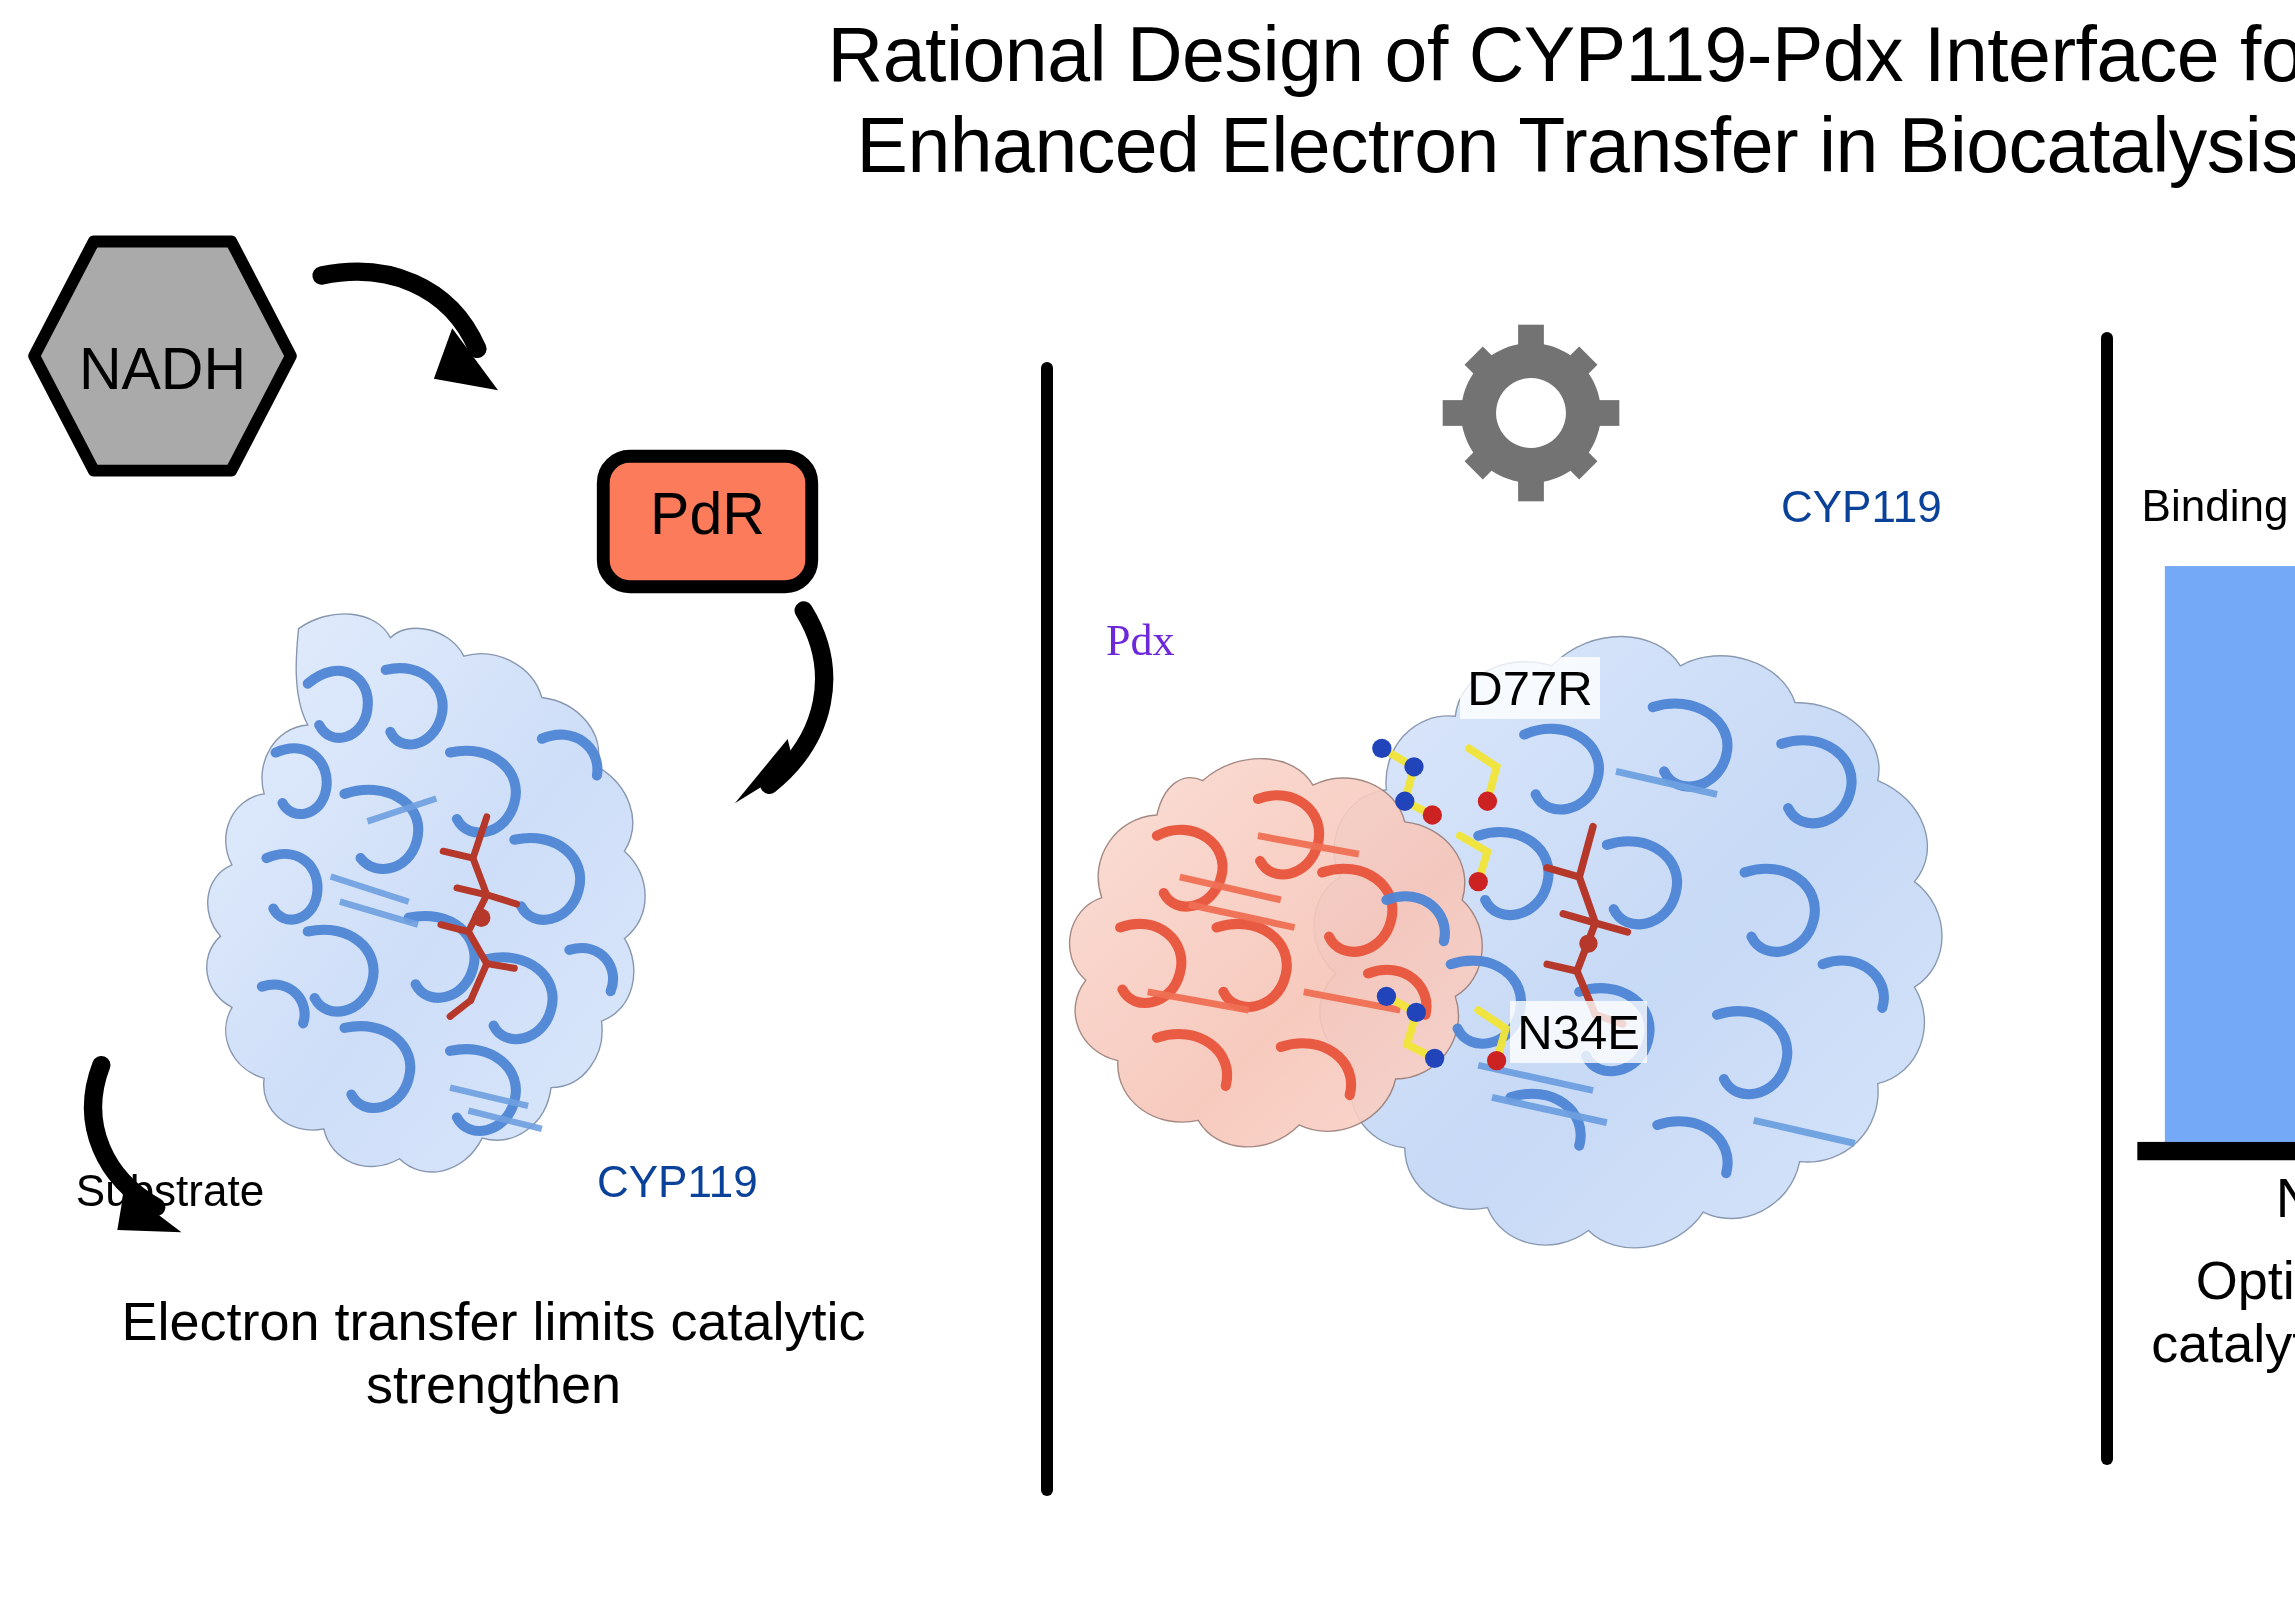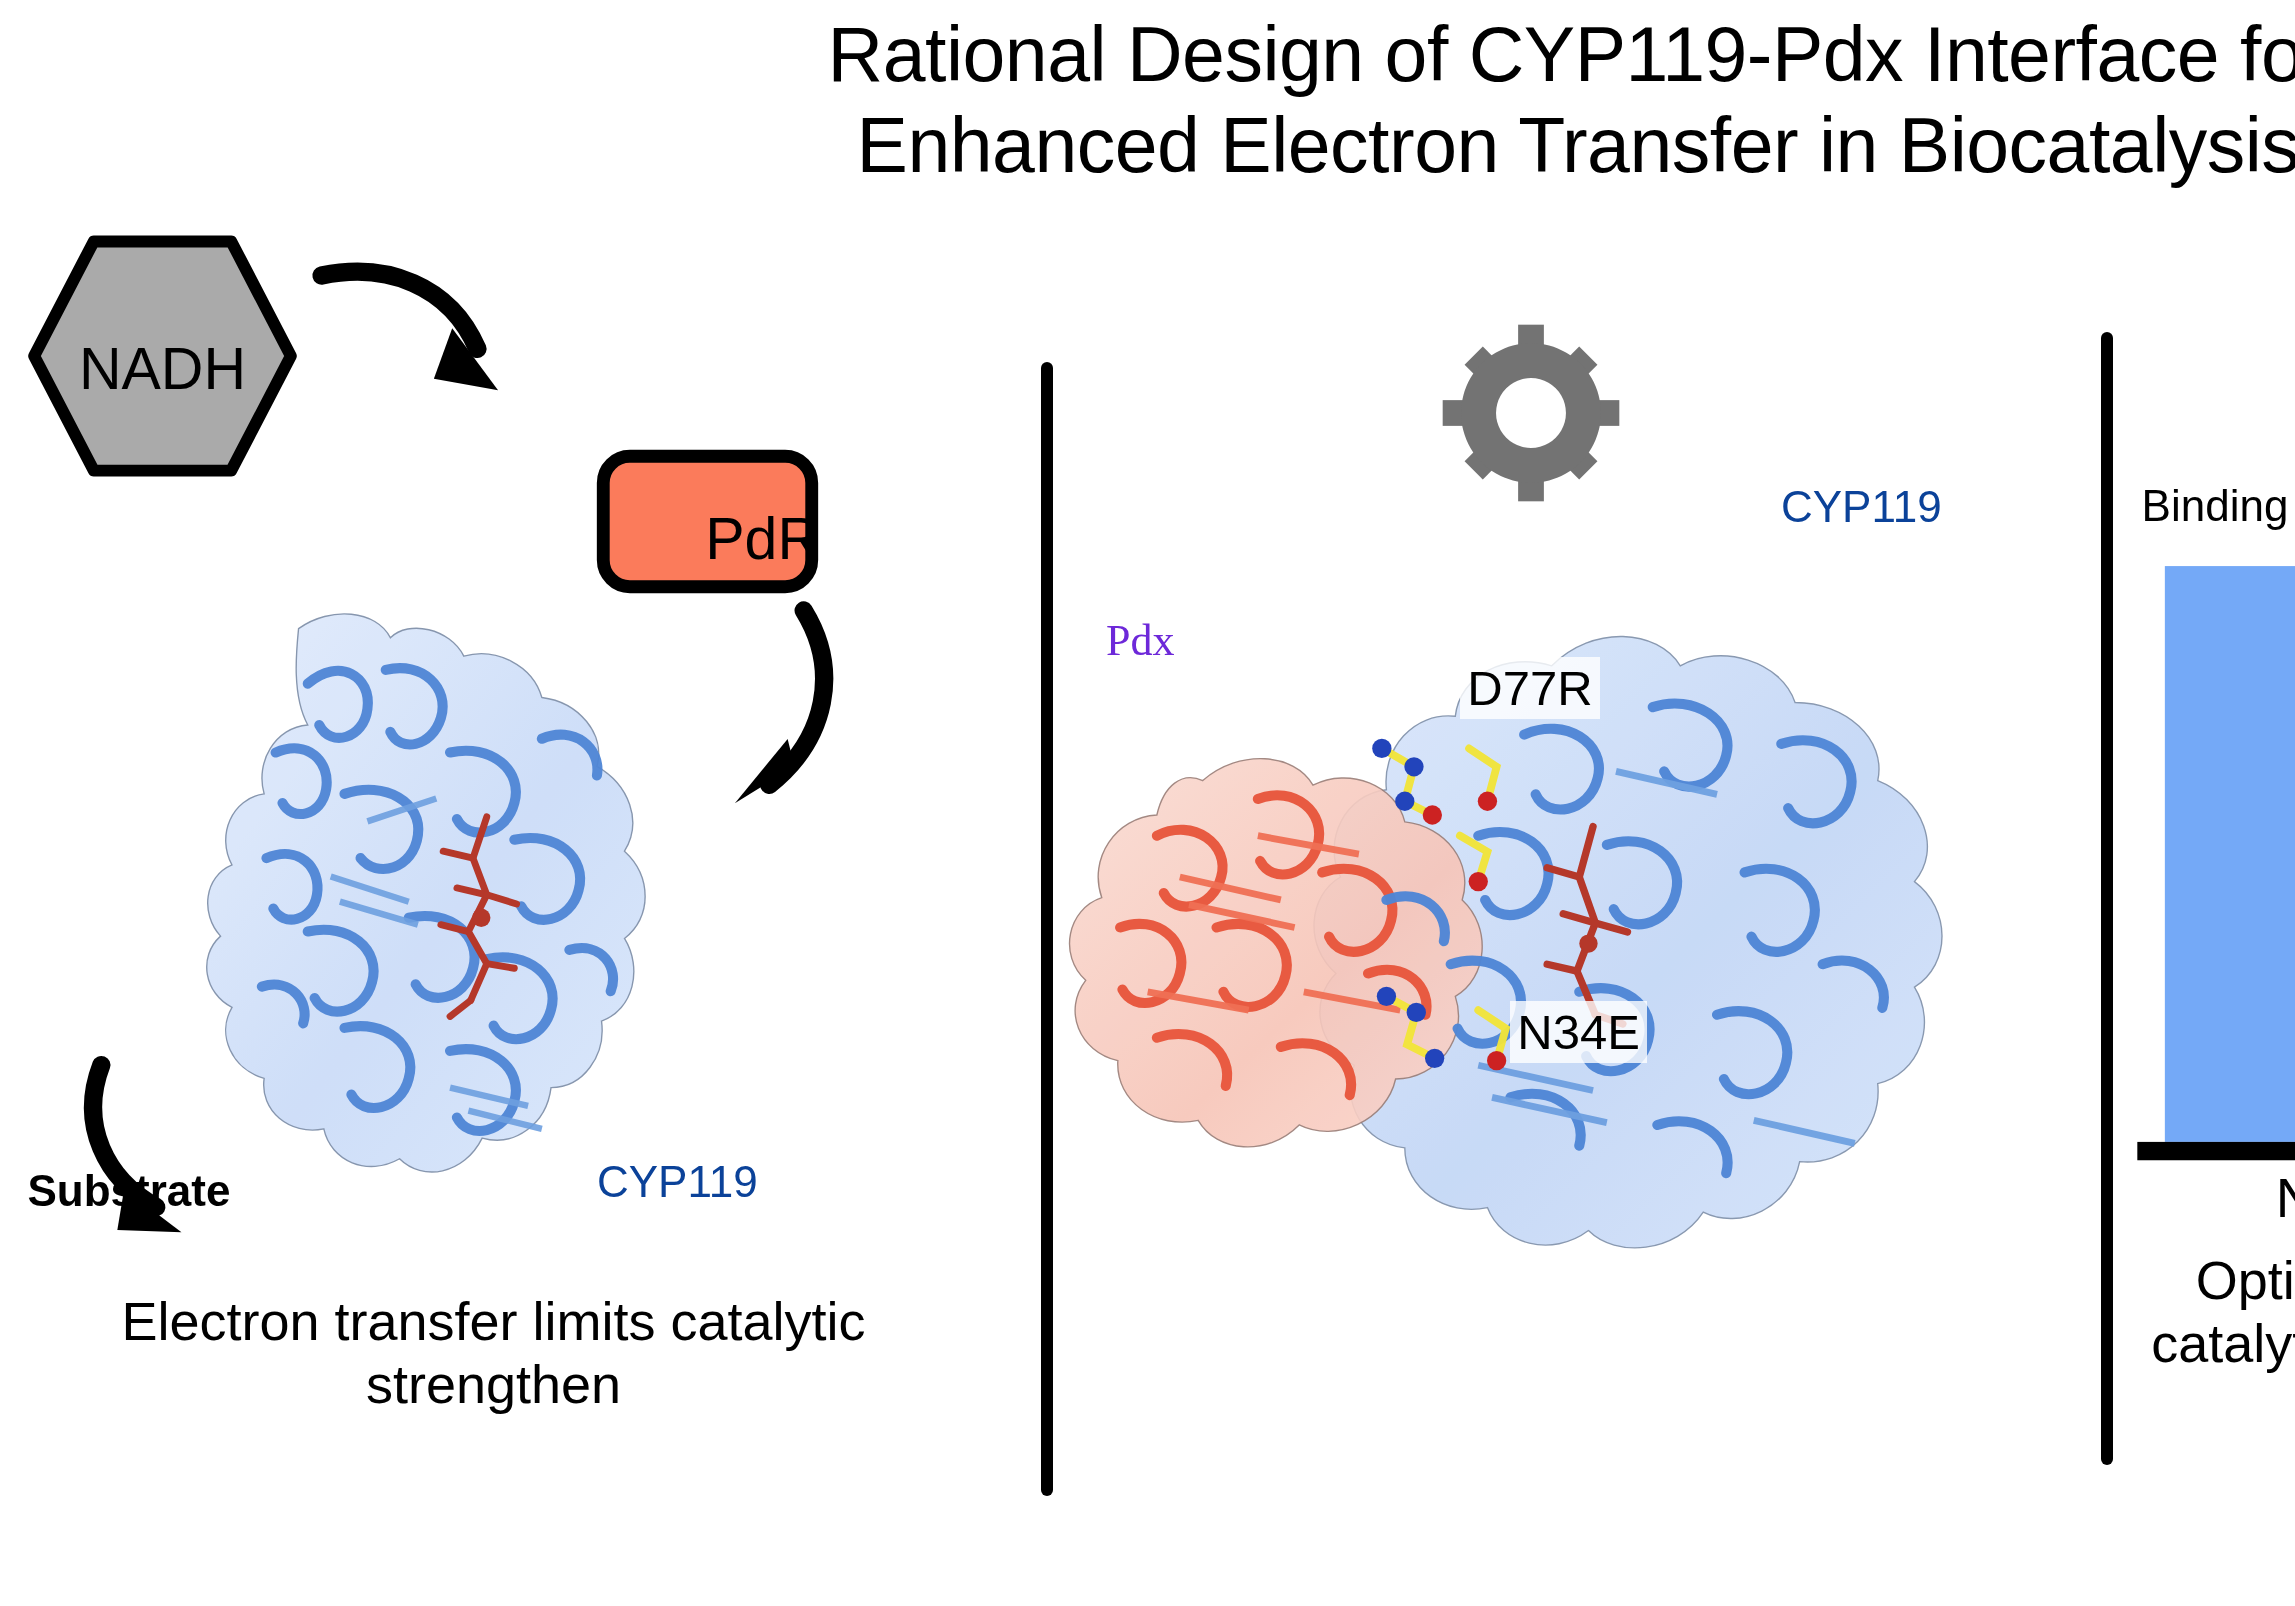--- a/index.html
+++ b/index.html
@@ -98,32 +98,32 @@
   <div class="abs hexlabel" style="left:25px;top:305px;width:275px;text-align:center;margin-top:30px;">NADH</div>
 
   <svg class="abs" style="left:317px;top:257px;" width="220" height="193" viewBox="0 0 480 420">
     <path d="M10 40 C150 10 290 60 350 200" fill="none" stroke="#000" stroke-width="40" stroke-linecap="round"></path>
     <polygon points="295,155 395,290 255,265" fill="#000"></polygon>
   </svg>
 
   <svg class="abs" style="left:595px;top:448px;" width="225" height="147" viewBox="0 0 490 320">
     <rect x="18" y="18" width="454" height="284" rx="58" ry="58" fill="#FB7B5B" stroke="#000000" stroke-width="28"></rect>
   </svg>
-  <div class="abs hexlabel" style="left:595px;top:505px;width:225px;text-align:right;">PdR</div>
+  <div class="abs hexlabel" style="left:595px;top:480px;width:225px;text-align:center;">PdR</div>
 
   <svg class="abs" style="left:689px;top:601px;" width="156" height="230" viewBox="0 0 340 500">
     <path d="M250 20 C330 150 300 300 175 400" fill="none" stroke="#000" stroke-width="40" stroke-linecap="round"></path>
     <polygon points="230,360 100,440 215,300" fill="#000"></polygon>
   </svg>
 
   <svg class="abs" style="left:83px;top:1051px;" width="174" height="193" viewBox="0 0 380 420">
     <path d="M40 30 C-10 160 50 280 160 340" fill="none" stroke="#000" stroke-width="40" stroke-linecap="round"></path>
     <polygon points="90,300 215,395 75,390" fill="#000"></polygon>
   </svg>
-  <div class="abs protlabel" style="left:27.5px;top:1166px;width:285px;font-weight:bold;">Substrate</div>
+  <div class="abs protlabel" style="left:27.5px;top:1166px;width:285px;text-align:center;">Substrate</div>
 
   <div class="abs protlabel" style="left:597px;top:1157px;color:#0B4299;">CYP119</div>
 
   <div class="abs caption" id="capL">
     <div>Electron transfer limits catalytic strengthen</div>
   </div>
 </div>
 
 <div class="abs" style="left:1051px;top:0;width:1047px;height:1607px;">
 

